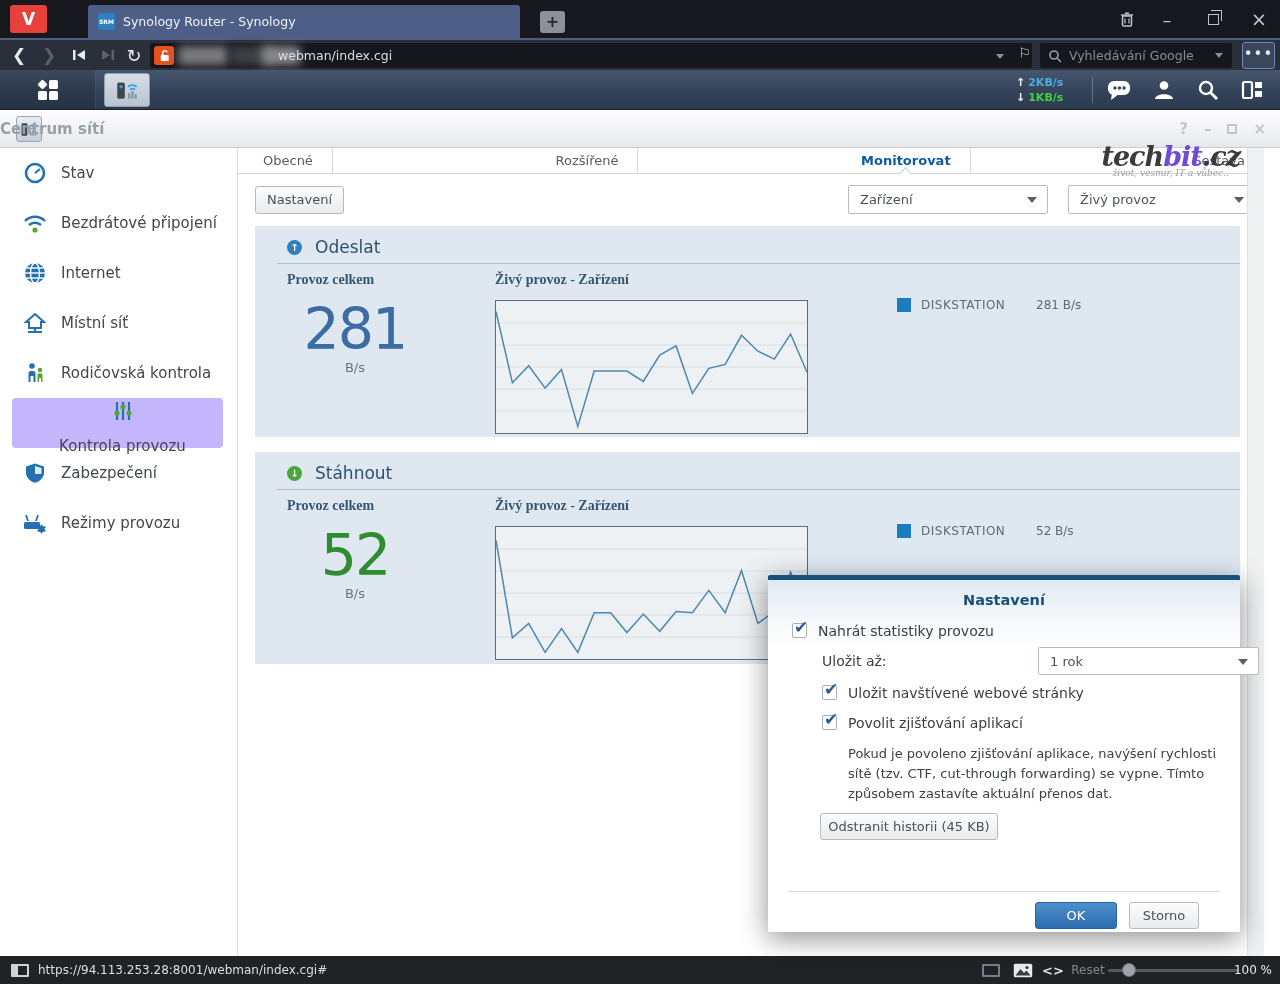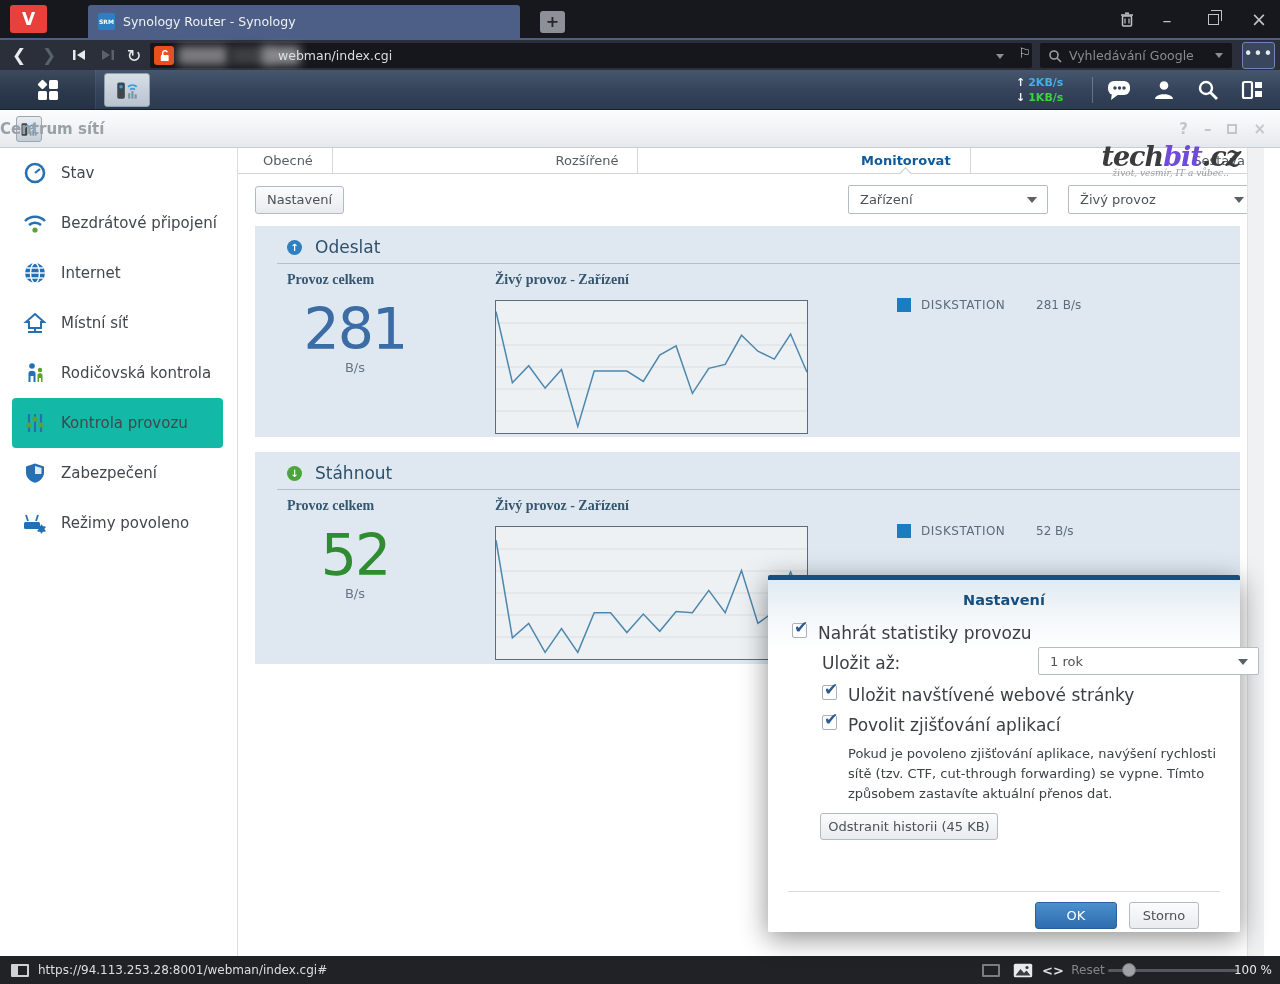--- a/index.html
+++ b/index.html
@@ -68,21 +68,21 @@
   .win-ctrls { position:absolute; right:14px; top:0; height:38px; display:flex; align-items:center; gap:16px; color:#c2c6cb; font-size:15px; font-weight:bold; }
   .wc-rest { width:10px; height:10px; border:2px solid #c2c6cb; position:relative; }
 
   
   .win-body { position:absolute; left:0; top:148px; width:1280px; height:808px; background:#fff; }
   .scroll-gutter { position:absolute; right:0; top:0; width:17px; height:808px; background:#f0f1f2; border-left:1px solid #e0e2e5; }
 
   
   .sidebar { position:absolute; left:0; top:0; width:238px; height:808px; background:#fff; border-right:1px solid #dcdfe2; }
   .sb-item { margin:0 14px 0 12px; height:50px; display:flex; align-items:center; gap:13px; padding-left:10px; border-radius:4px; }
-  .sb-item.selected { background:#14b8a6; }
+  .sb-item.selected { background:#c4b5fd;flex-direction:column; }
   .sb-item .ic { width:26px; height:26px; display:flex; align-items:center; justify-content:center; flex:0 0 auto; }
   .sb-item .lbl { font-size:15px; color:#42474d; }
 
   
   .content { position:absolute; left:238px; top:0; width:1026px; height:808px; background:#fff; }
   .tabstrip { position:absolute; left:0; top:0; width:1026px; height:26px; border-bottom:1px solid #d2d6da; display:flex; padding-left:6px;justify-content:space-between; }
   .tab { padding:0 19px; font-size:13px; color:#555c63; line-height:25px; border-right:1px solid #d4d8db; position:relative; }
   .tab:last-child { border-right:none; }
   .tab.active { color:#0d5a9c; font-weight:bold; }
   .tab.active:after { content:""; position:absolute; left:50%; bottom:-5px; margin-left:-5px; width:8px; height:8px;
@@ -120,21 +120,21 @@
   .legend .sq { width:14px; height:14px; background:#1b7dc0; flex:0 0 auto; }
   .legend .nm { margin-left:10px; width:115px; font-size:12px; color:#5c6b79; letter-spacing:.5px; }
   .legend .vl { font-size:12px; color:#5c6b79; }
 
   
   .dialog { position:absolute; left:768px; top:575px; width:472px; height:357px; background:linear-gradient(180deg,#e0eaf2 0,#f6f9fb 42px,#fff 72px);
             border-top:5px solid #1a4f7d; border-radius:2px; box-shadow:0 6px 28px rgba(0,0,0,.45); z-index:20; }
   .dlg-title { position:absolute; left:0; right:0; top:12px; text-align:center; font-size:14.5px; font-weight:bold; color:#174e7c; }
   .cb { position:absolute; width:15px; height:15px; background:#fff; border:1px solid #a9b0b8; border-radius:2px; }
   .cb.checked:after { content:"✔"; position:absolute; left:1px; top:-7px; font-size:17px; font-weight:bold; color:#2b5b92; }
-  .dlg-lbl { position:absolute; font-size:17px; color:#3a3f44; }
+  .dlg-lbl { position:absolute; font-size:14px; color:#3a3f44; }
   .dlg-note { position:absolute; left:80px; top:164px; width:372px; font-size:13px; color:#3c4146; line-height:20px; }
   .del-btn { position:absolute; left:52px; top:233px; width:178px; height:27px; line-height:25px; }
   .dlg-hr { position:absolute; left:20px; right:20px; top:311px; height:1px; background:#d8dbde; }
   .ok-btn { position:absolute; left:267px; top:322px; width:82px; height:27px; background:linear-gradient(#4c90cc,#2d6cb0);
             border:1px solid #27619e; border-radius:3px; color:#fff; font-size:13px; line-height:25px; text-align:center; }
   .cancel-btn { position:absolute; left:361px; top:322px; width:70px; height:27px; line-height:25px; }
 
   
   .statusbar { position:absolute; left:0; top:956px; width:1280px; height:28px; background:#202226; color:#dddfe2; }
   .panel-toggle { position:absolute; left:11px; top:8px; width:18px; height:13px; border:2px solid #cfd1d4; border-radius:1px; }
@@ -389,21 +389,21 @@
               <line x1="14" y1="10" x2="16" y2="4" stroke="#2470b3" stroke-width="1.8"></line>
               <circle cx="19.5" cy="18" r="3.2" fill="#2470b3"></circle>
               <circle cx="19.5" cy="18" r="1.2" fill="#fff"></circle>
               <g stroke="#2470b3" stroke-width="1.6">
                 <line x1="19.5" y1="13.6" x2="19.5" y2="22.4"></line>
                 <line x1="15.6" y1="15.8" x2="23.4" y2="20.2"></line>
                 <line x1="15.6" y1="20.2" x2="23.4" y2="15.8"></line>
               </g>
             </svg>
           </span>
-        <span class="lbl">Režimy povoleno</span>
+        <span class="lbl">Režimy provozu</span>
       </div>
     </div>
 
     <div class="content">
       <div class="tabstrip">
         <div class="tab">Obecné</div>
         <div class="tab">Rozšířené</div>
         <div class="tab active">Monitorovat</div>
         <div class="tab">Sestava</div>
       </div>

